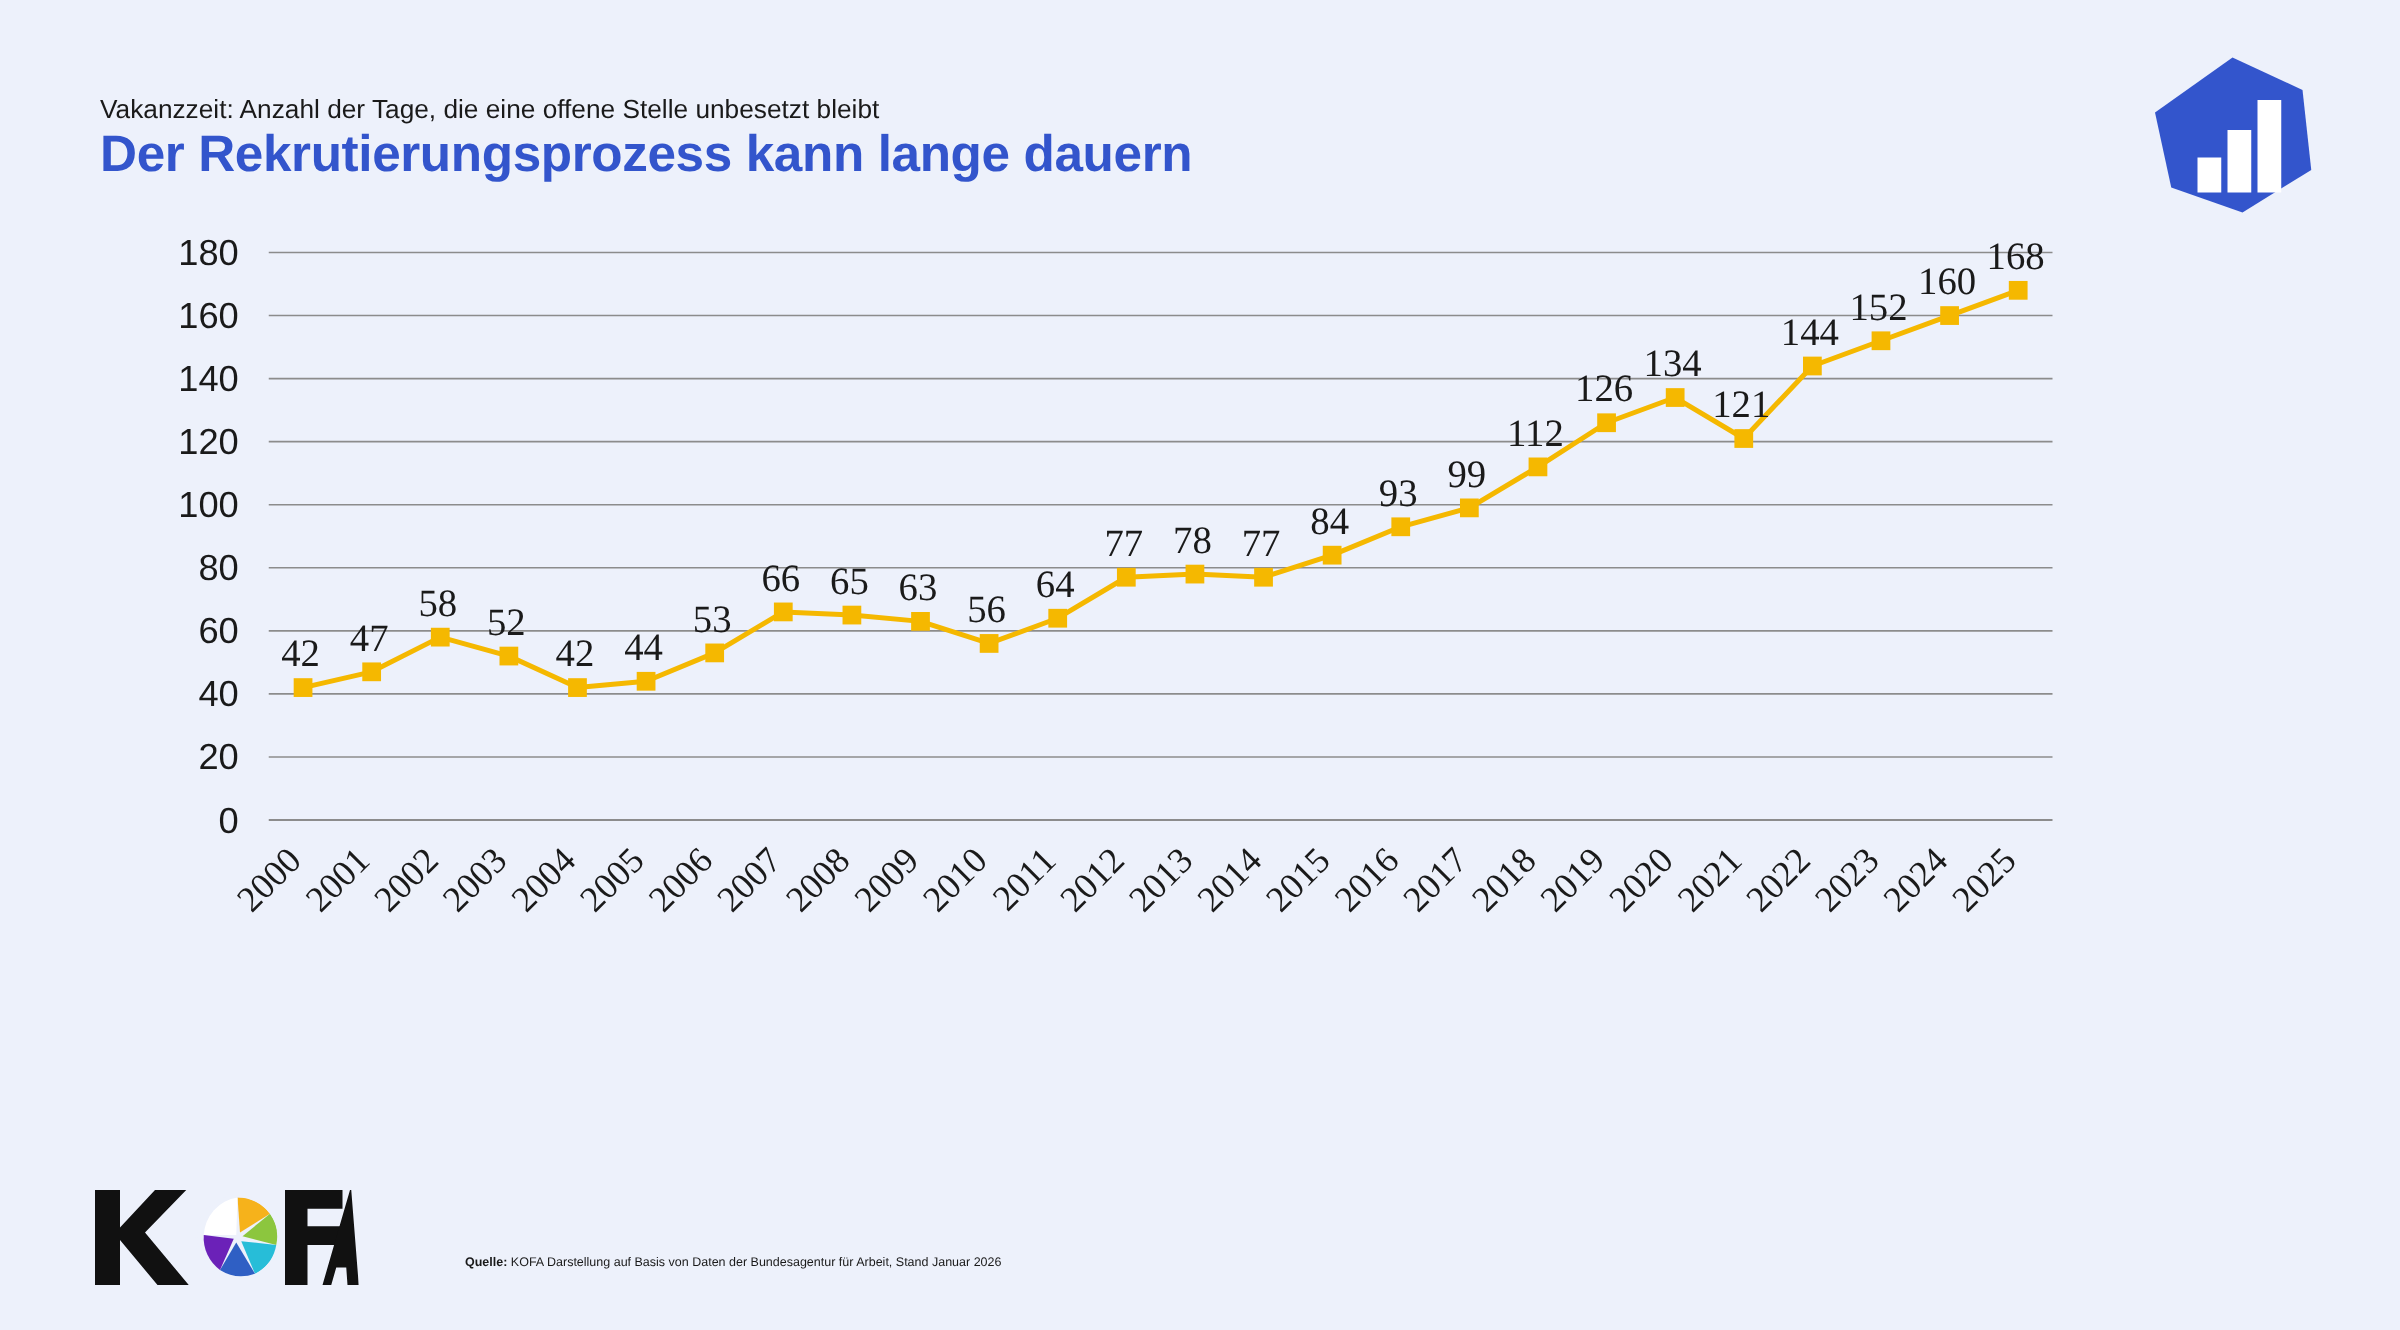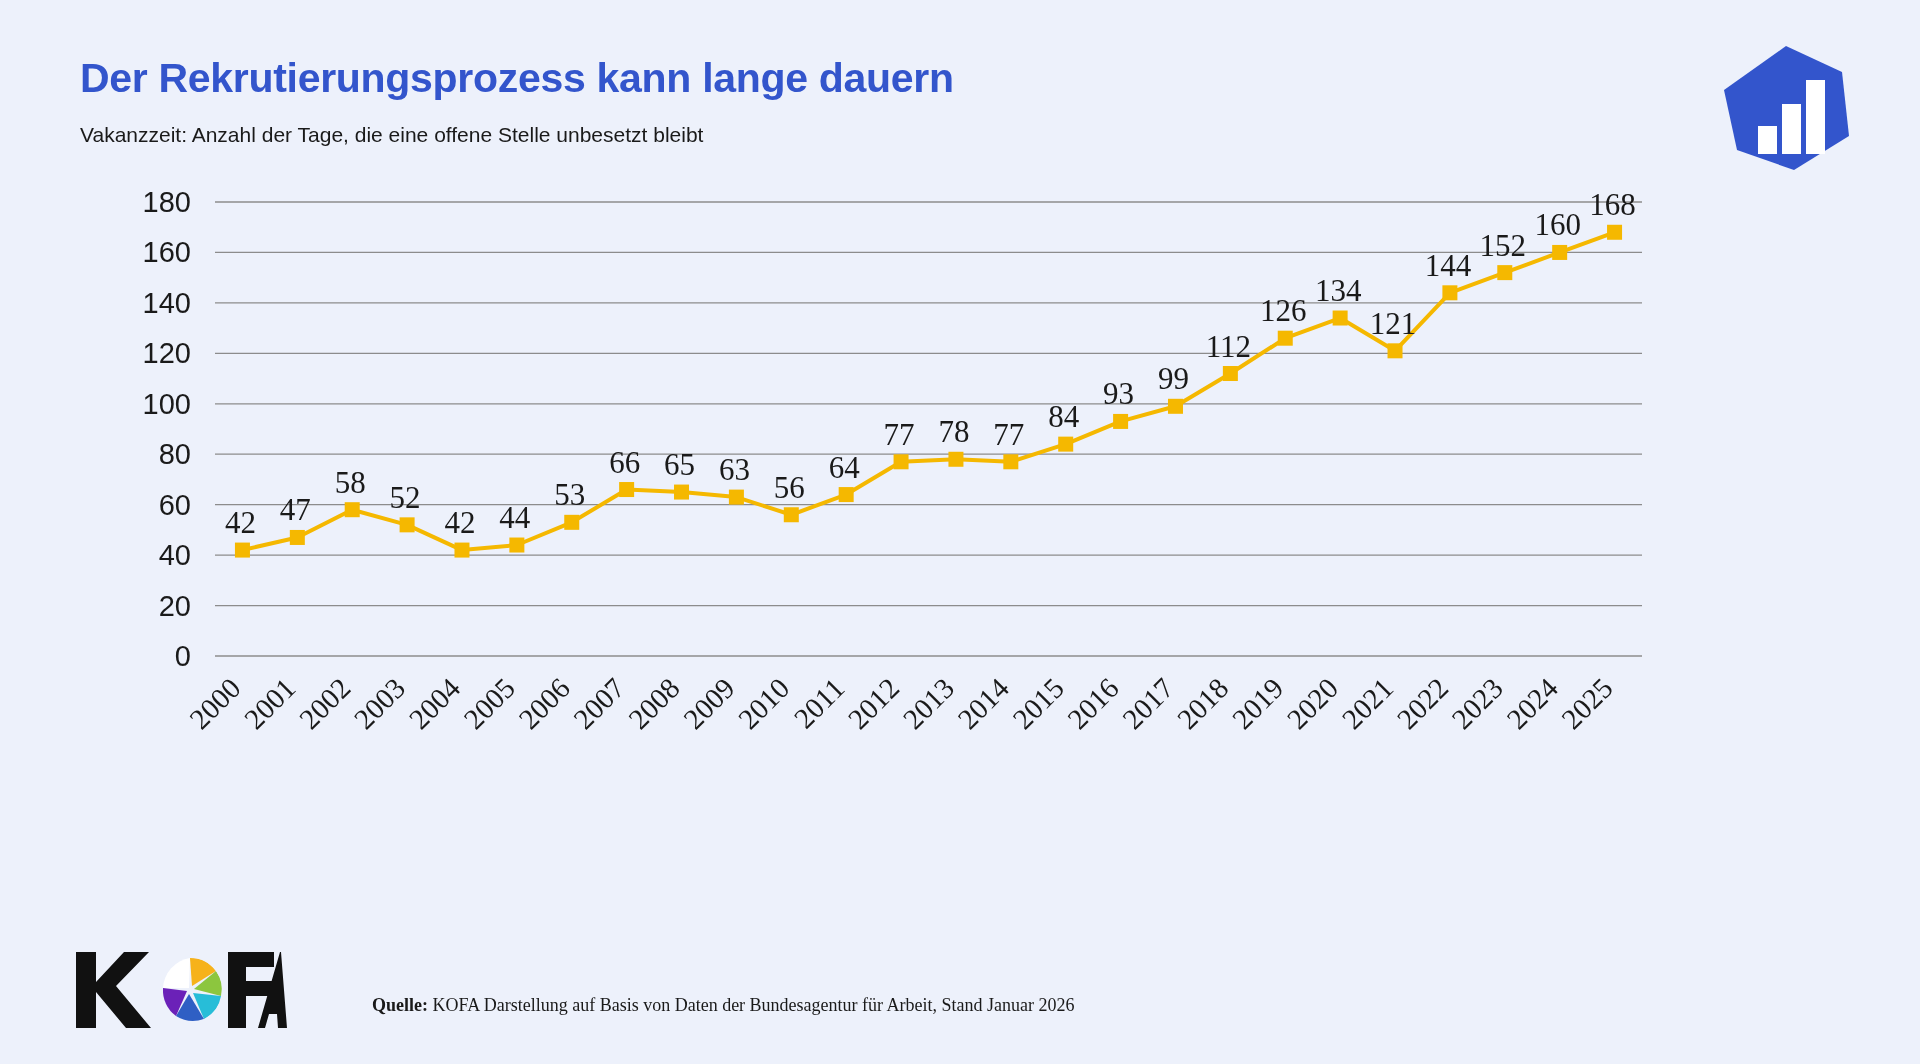--- a/index.html
+++ b/index.html
@@ -57,34 +57,33 @@
     position: absolute;
     left: 72px;
     bottom: 28px;
     width: 215px;
     height: 92px;
   }
   #source-line {
     position: absolute;
     left: 372px;
     bottom: 48px;
-    font-size: 18px;
+    font-size: 10px;
     color: #1a1a1a;
     white-space: nowrap;
-    font-family: Liberation Serif, serif;
   }
   #source-label { font-weight: bold; }
   #source-text { font-weight: 400; }
 </style>
 </head>
 <body>
 
 <div id="header">
+  <div id="chart-subtitle">Vakanzzeit: Anzahl der Tage, die eine offene Stelle unbesetzt bleibt</div>
   <div id="chart-title">Der Rekrutierungsprozess kann lange dauern</div>
-  <div id="chart-subtitle">Vakanzzeit: Anzahl der Tage, die eine offene Stelle unbesetzt bleibt</div>
 </div>
 
 <div id="brand-badge">
   <svg viewBox="0 0 132 132" width="132" height="132" aria-hidden="true">
     <path d="M66 4 L122 30 L129 94 L74 128 L17 108 L4 48 Z" fill="#3355cc"></path>
     <rect x="38" y="84" width="19" height="28" fill="#ffffff"></rect>
     <rect x="62" y="62" width="19" height="50" fill="#ffffff"></rect>
     <rect x="86" y="38" width="19" height="74" fill="#ffffff"></rect>
   </svg>
 </div>

